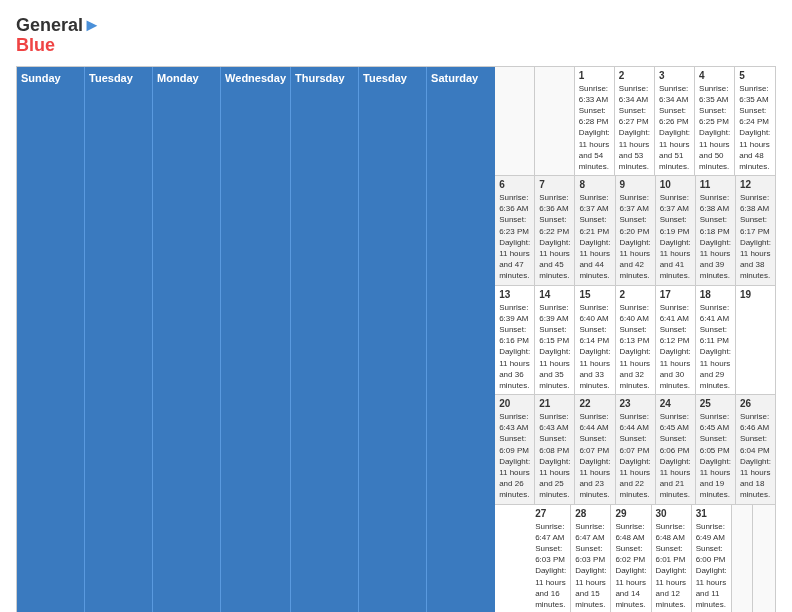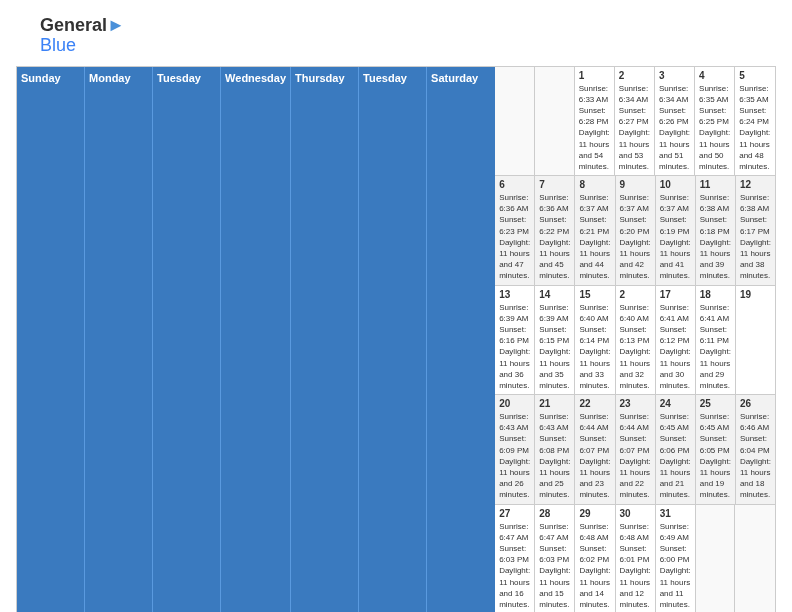--- a/index.html
+++ b/index.html
@@ -15,21 +15,20 @@
       height: 612px;
       padding: 16px 16px 10px 16px;
       display: flex;
       flex-direction: column;
     }
     .header {
       display: flex;
       justify-content: space-between;
       align-items: flex-end;
       margin-bottom: 10px;
-      margin-left: 24px;
     }
     .logo {
       display: flex;
       align-items: center;
       gap: 4px;
     }
     .title-block {
       text-align: right;
     }
     .month-title {
@@ -65,21 +64,21 @@
       display: flex;
       flex-direction: column;
       flex: 1;
     }
     .cal-week {
       display: grid;
       grid-template-columns: repeat(7, 1fr);
       flex: 1;
       border-bottom: 1px solid #ccc;
     }
-    .cal-week:last-child { border-bottom: none; }
+    .cal-week:last-child { border-bottom: none; margin-left: 36px; }
     .cal-cell {
       border-right: 1px solid #ccc;
       padding: 3px 4px;
       font-size: 8.5px;
       color: #333;
       vertical-align: top;
       background: #fff;
     }
     .cal-cell:last-child { border-right: none; }
     .cal-cell.empty { background: #f9f9f9; }
@@ -97,34 +96,34 @@
     }
   </style>
 </head>
 <body>
 
 <div class="page">
   <div class="header">
     <div class="logo">
   <div style="line-height:1.1">
     <div style="font-size:18px;font-weight:bold;color:#333;">General<span style="color:#4a90d9;">►</span></div>
-    <div style="font-size:18px;font-weight:normal;color:#3b82f6;">Blue</div>
+    <div style="font-size:18px;font-weight:bold;color:#ef4444;">Blue</div>
   </div>
 </div>
     <div class="title-block">
       <div class="month-title"></div>
       <div class="location-title"></div>
     </div>
   </div>
 
   <div class="calendar">
     <div class="cal-header">
     <div class="cal-header-cell">Sunday</div>
+        <div class="cal-header-cell">Tuesday</div>
         <div class="cal-header-cell">Monday</div>
-        <div class="cal-header-cell">Tuesday</div>
         <div class="cal-header-cell">Wednesday</div>
         <div class="cal-header-cell">Thursday</div>
         <div class="cal-header-cell">Tuesday</div>
         <div class="cal-header-cell">Saturday</div>
       </div>
     <div class="cal-body">
     <div class="cal-week">
           <div class="cal-cell empty"></div>
           <div class="cal-cell empty"></div>
           <div class="cal-cell">

